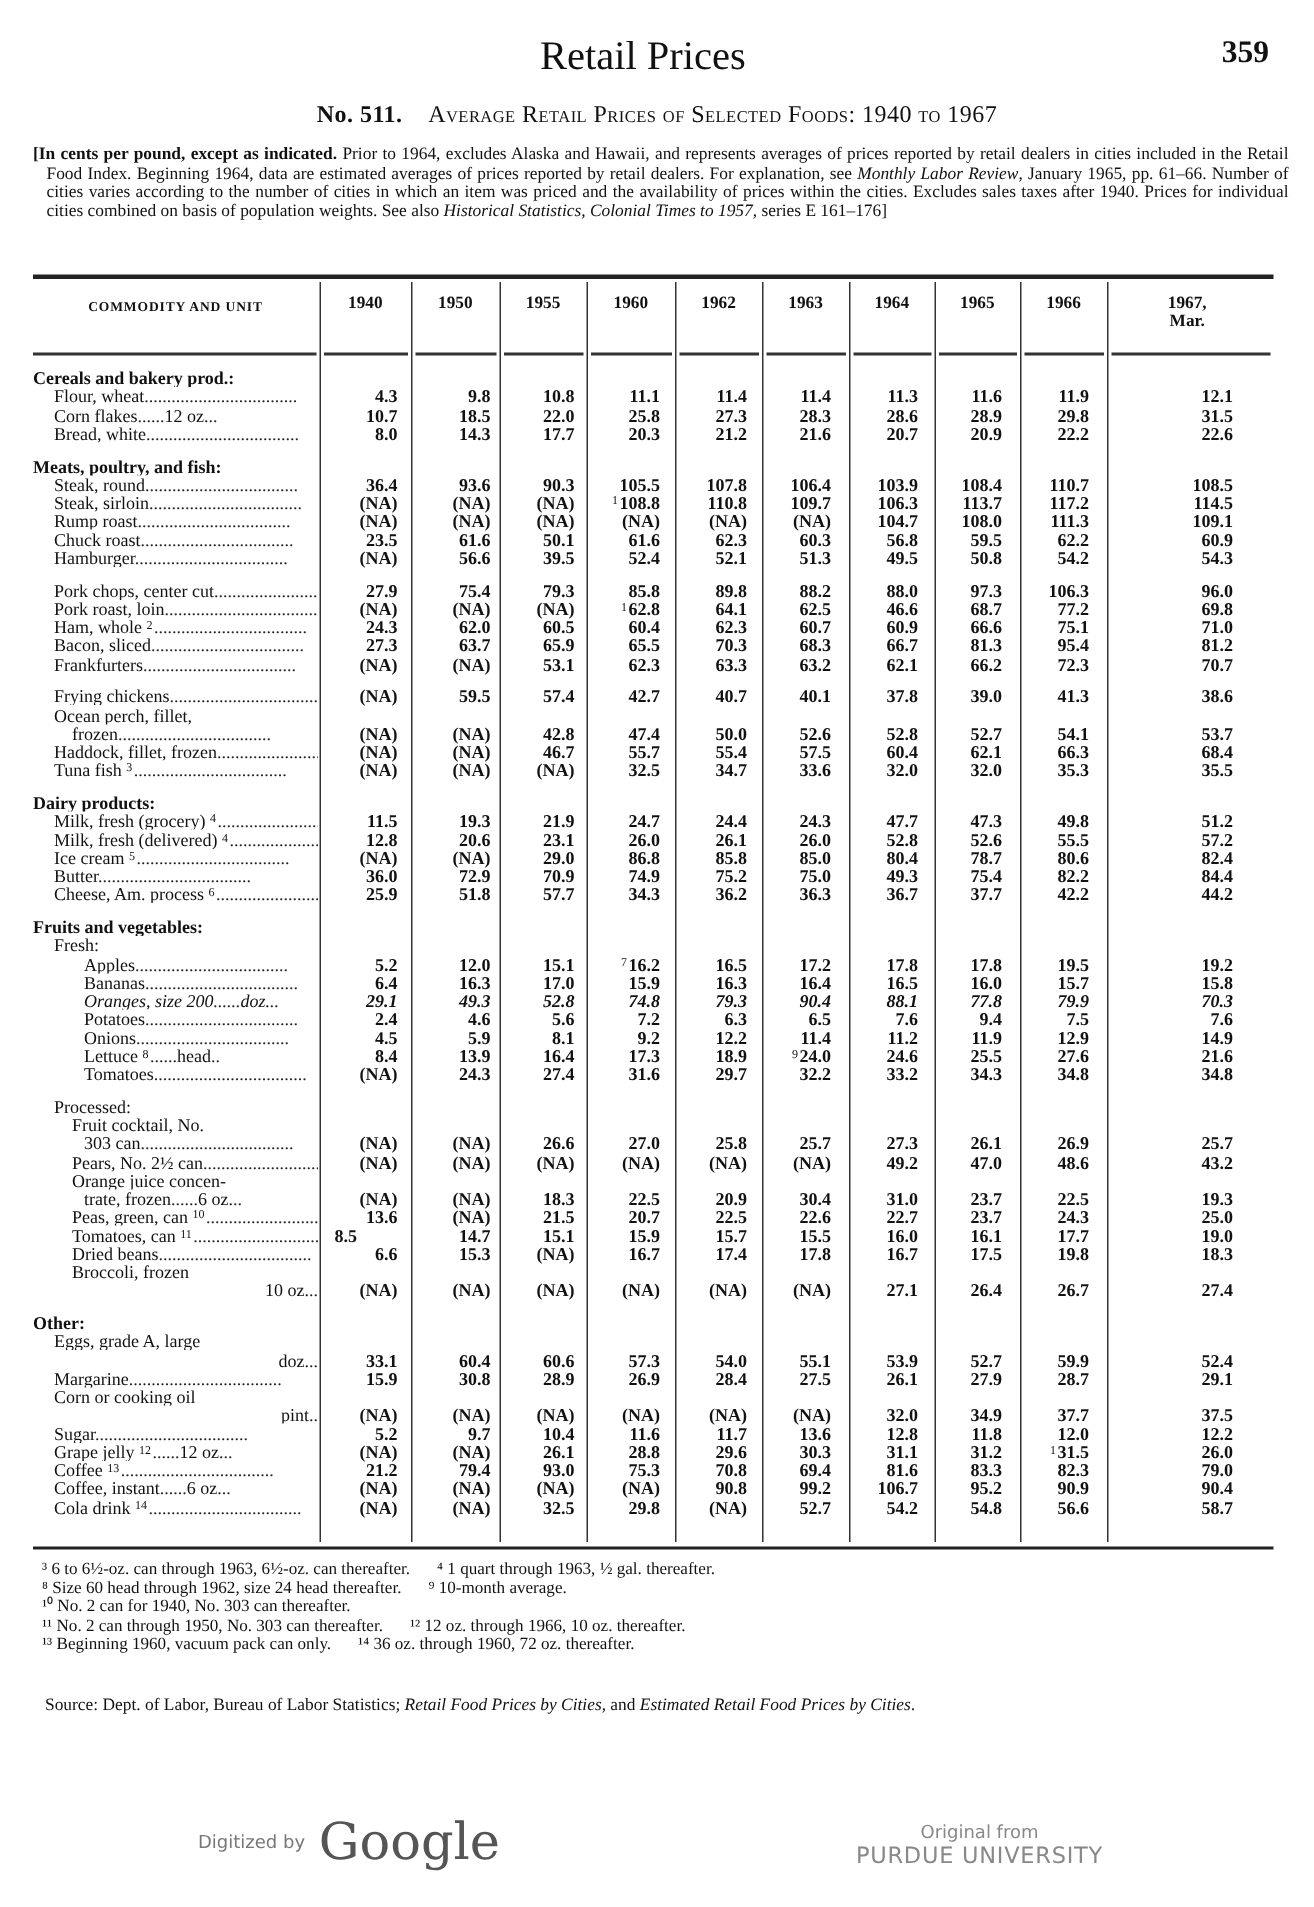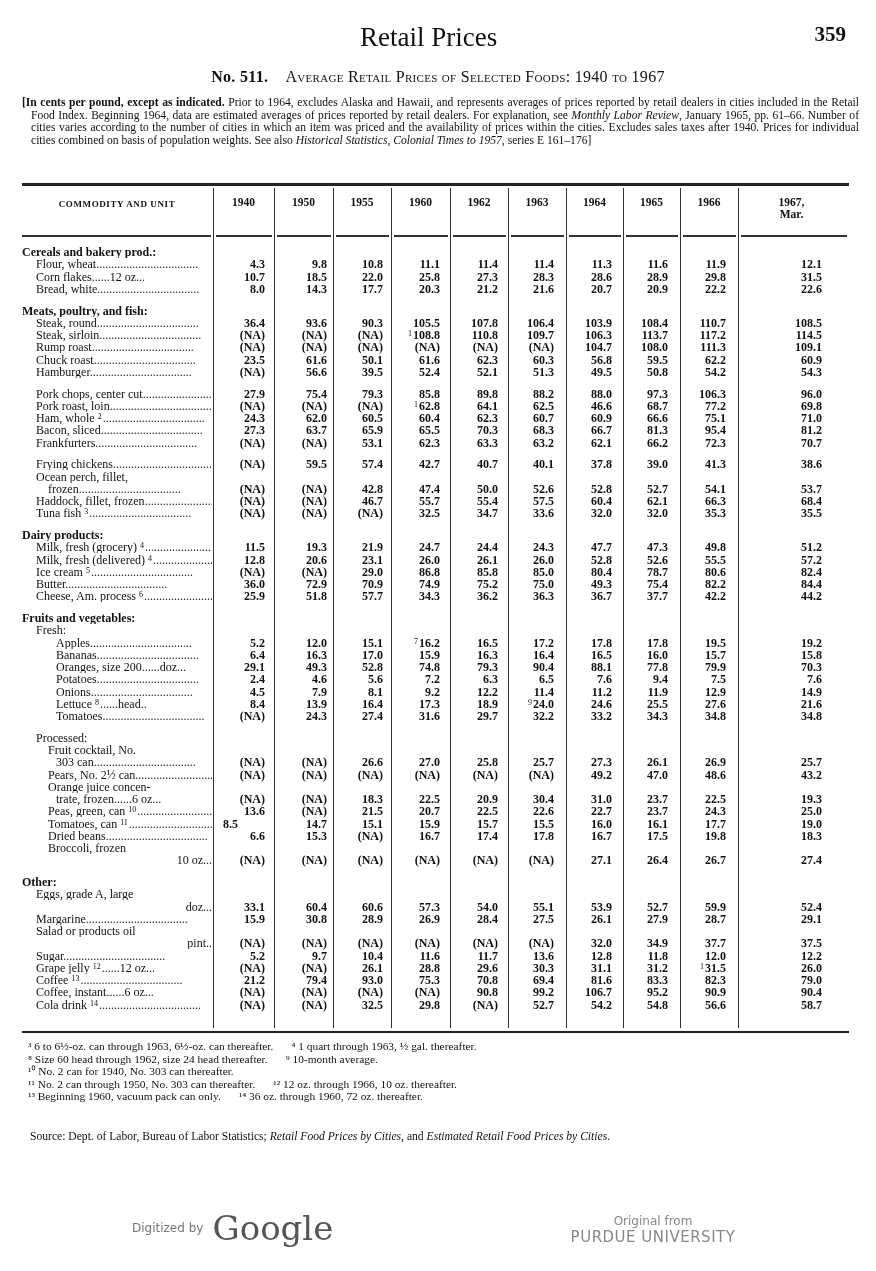--- a/index.html
+++ b/index.html
@@ -403,21 +403,21 @@
       <span class="cell" style="right: 549px;"><span>16.3</span></span>
       <span class="cell" style="right: 493px;"><span>17.0</span></span>
       <span class="cell" style="right: 436px;"><span>15.9</span></span>
       <span class="cell" style="right: 378px;"><span>16.3</span></span>
       <span class="cell" style="right: 322px;"><span>16.4</span></span>
       <span class="cell" style="right: 264px;"><span>16.5</span></span>
       <span class="cell" style="right: 208px;"><span>16.0</span></span>
       <span class="cell" style="right: 150px;"><span>15.7</span></span>
       <span class="cell" style="right: 54px;"><span>15.8</span></span>
     </div>
-    <div class="row" style="top: 661px;">
+    <div class="row" style="top: 661px; font-style: italic;">
       <span class="label ind3"><span>Oranges, size 200</span><span class="dots">......</span><span>doz.</span><span class="dots">..</span></span>
       <span class="cell" style="right: 611px;"><span>29.1</span></span>
       <span class="cell" style="right: 549px;"><span>49.3</span></span>
       <span class="cell" style="right: 493px;"><span>52.8</span></span>
       <span class="cell" style="right: 436px;"><span>74.8</span></span>
       <span class="cell" style="right: 378px;"><span>79.3</span></span>
       <span class="cell" style="right: 322px;"><span>90.4</span></span>
       <span class="cell" style="right: 264px;"><span>88.1</span></span>
       <span class="cell" style="right: 208px;"><span>77.8</span></span>
       <span class="cell" style="right: 150px;"><span>79.9</span></span>
@@ -432,21 +432,21 @@
       <span class="cell" style="right: 378px;"><span>6.3</span></span>
       <span class="cell" style="right: 322px;"><span>6.5</span></span>
       <span class="cell" style="right: 264px;"><span>7.6</span></span>
       <span class="cell" style="right: 208px;"><span>9.4</span></span>
       <span class="cell" style="right: 150px;"><span>7.5</span></span>
       <span class="cell" style="right: 54px;"><span>7.6</span></span>
     </div>
     <div class="row" style="top: 685.5px;">
       <span class="label ind3"><span>Onions</span><span class="dots">..................................</span></span>
       <span class="cell" style="right: 611px;"><span>4.5</span></span>
-      <span class="cell" style="right: 549px;"><span>7.9</span></span>
+      <span class="cell" style="right: 549px;"><span>5.9</span></span>
       <span class="cell" style="right: 493px;"><span>8.1</span></span>
       <span class="cell" style="right: 436px;"><span>9.2</span></span>
       <span class="cell" style="right: 378px;"><span>12.2</span></span>
       <span class="cell" style="right: 322px;"><span>11.4</span></span>
       <span class="cell" style="right: 264px;"><span>11.2</span></span>
       <span class="cell" style="right: 208px;"><span>11.9</span></span>
       <span class="cell" style="right: 150px;"><span>12.9</span></span>
       <span class="cell" style="right: 54px;"><span>14.9</span></span>
     </div>
     <div class="row" style="top: 697.75px;">
@@ -604,21 +604,21 @@
       <span class="cell" style="right: 493px;"><span>28.9</span></span>
       <span class="cell" style="right: 436px;"><span>26.9</span></span>
       <span class="cell" style="right: 378px;"><span>28.4</span></span>
       <span class="cell" style="right: 322px;"><span>27.5</span></span>
       <span class="cell" style="right: 264px;"><span>26.1</span></span>
       <span class="cell" style="right: 208px;"><span>27.9</span></span>
       <span class="cell" style="right: 150px;"><span>28.7</span></span>
       <span class="cell" style="right: 54px;"><span>29.1</span></span>
     </div>
     <div class="row" style="top: 925px;">
-      <span class="label ind1"><span>Salad or products oil</span></span>
+      <span class="label ind1"><span>Corn or cooking oil</span></span>
     </div>
     <div class="row" style="top: 937.25px;">
       <span class="label right"><span></span><span class="dots"></span><span>pint</span><span class="dots">..</span></span>
       <span class="cell" style="right: 611px;"><span>(NA)</span></span>
       <span class="cell" style="right: 549px;"><span>(NA)</span></span>
       <span class="cell" style="right: 493px;"><span>(NA)</span></span>
       <span class="cell" style="right: 436px;"><span>(NA)</span></span>
       <span class="cell" style="right: 378px;"><span>(NA)</span></span>
       <span class="cell" style="right: 322px;"><span>(NA)</span></span>
       <span class="cell" style="right: 264px;"><span>32.0</span></span>

